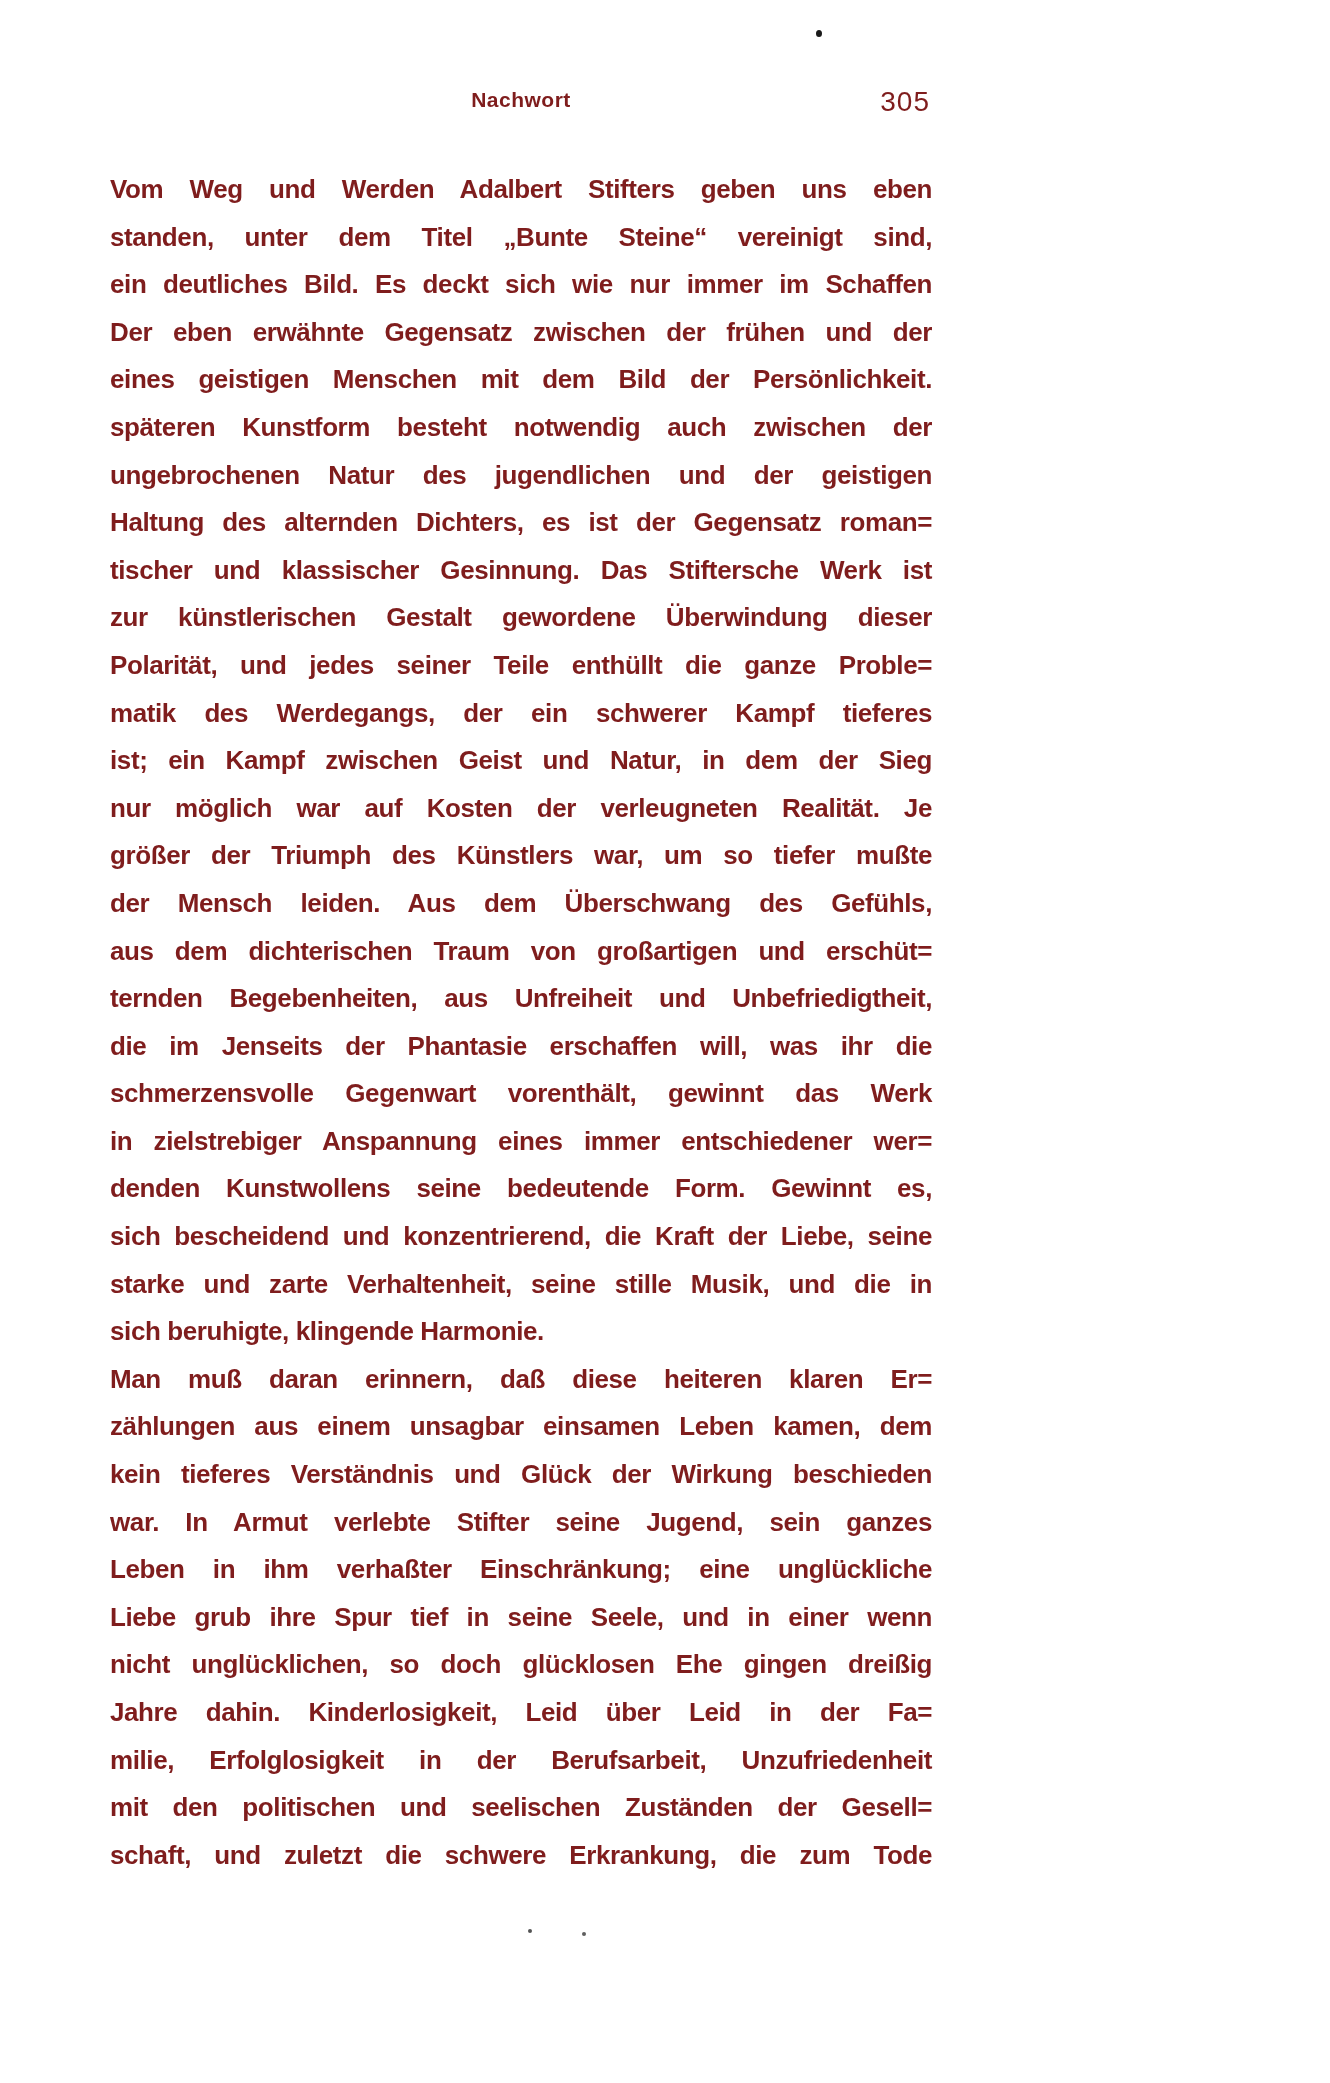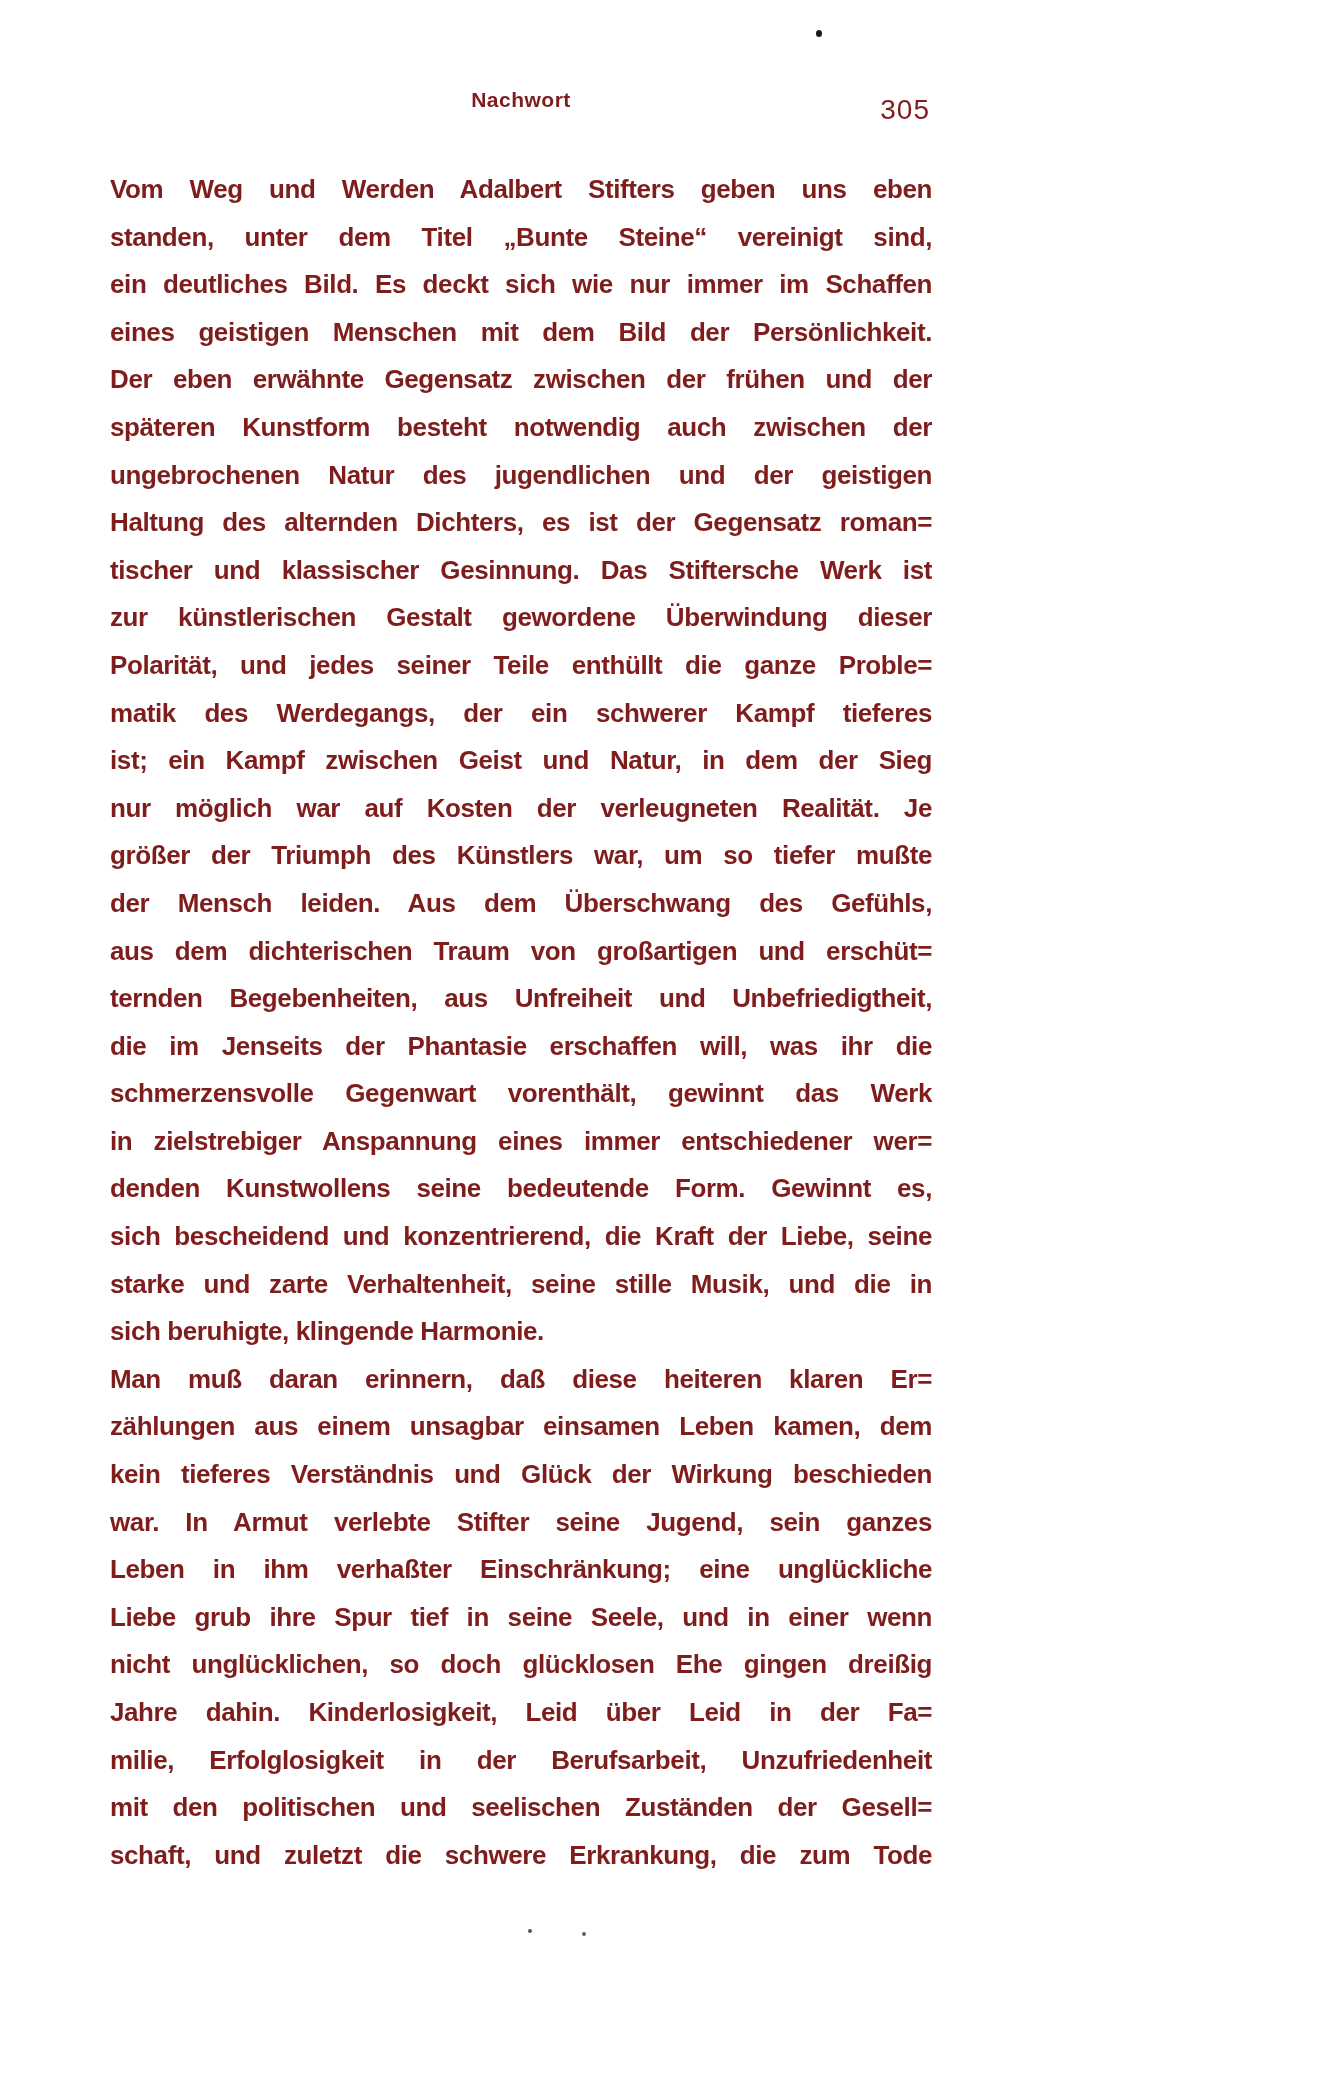--- a/index.html
+++ b/index.html
@@ -30,21 +30,21 @@
     right: 0;
     top: 6px;
     text-align: center;
     font-size: 21px;
     font-weight: 700;
     letter-spacing: 0.5px;
   }
   .page-number {
     position: absolute;
     right: 2px;
-    top: 12px;
+    top: 4px;
     font-size: 28px;
     font-weight: 400;
     letter-spacing: 1px;
   }
   
   .textblock {
     position: absolute;
     top: 156px;
     left: 110px;
     width: 822px;
@@ -82,22 +82,22 @@
 
   <header class="running-head">
     <div class="head-title">Nachwort</div>
     <div class="page-number">305</div>
   </header>
 
   <main class="textblock" id="textblock">
       <div class="line">Vom Weg und Werden Adalbert Stifters geben uns eben</div>
       <div class="line">standen, unter dem Titel „Bunte Steine“ vereinigt sind,</div>
       <div class="line">ein deutliches Bild. Es deckt sich wie nur immer im Schaffen</div>
+      <div class="line">Der eben erwähnte Gegensatz zwischen der frühen und der</div>
       <div class="line">eines geistigen Menschen mit dem Bild der Persönlichkeit.</div>
-      <div class="line">Der eben erwähnte Gegensatz zwischen der frühen und der</div>
       <div class="line">späteren Kunstform besteht notwendig auch zwischen der</div>
       <div class="line">ungebrochenen Natur des jugendlichen und der geistigen</div>
       <div class="line">Haltung des alternden Dichters, es ist der Gegensatz roman=</div>
       <div class="line">tischer und klassischer Gesinnung. Das Stiftersche Werk ist</div>
       <div class="line">zur künstlerischen Gestalt gewordene Überwindung dieser</div>
       <div class="line">Polarität, und jedes seiner Teile enthüllt die ganze Proble=</div>
       <div class="line">matik des Werdegangs, der ein schwerer Kampf tieferes</div>
       <div class="line">ist; ein Kampf zwischen Geist und Natur, in dem der Sieg</div>
       <div class="line">nur möglich war auf Kosten der verleugneten Realität. Je</div>
       <div class="line">größer der Triumph des Künstlers war, um so tiefer mußte</div>

